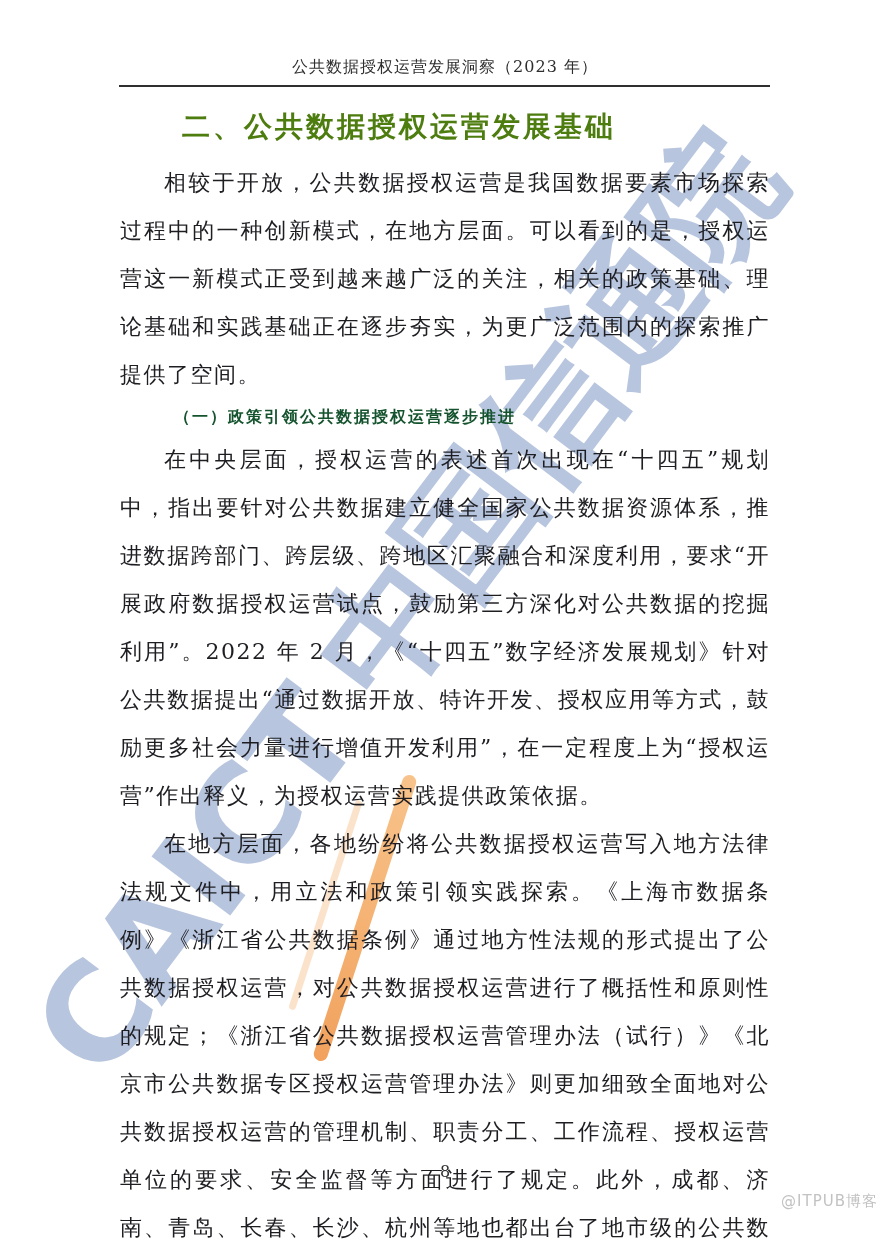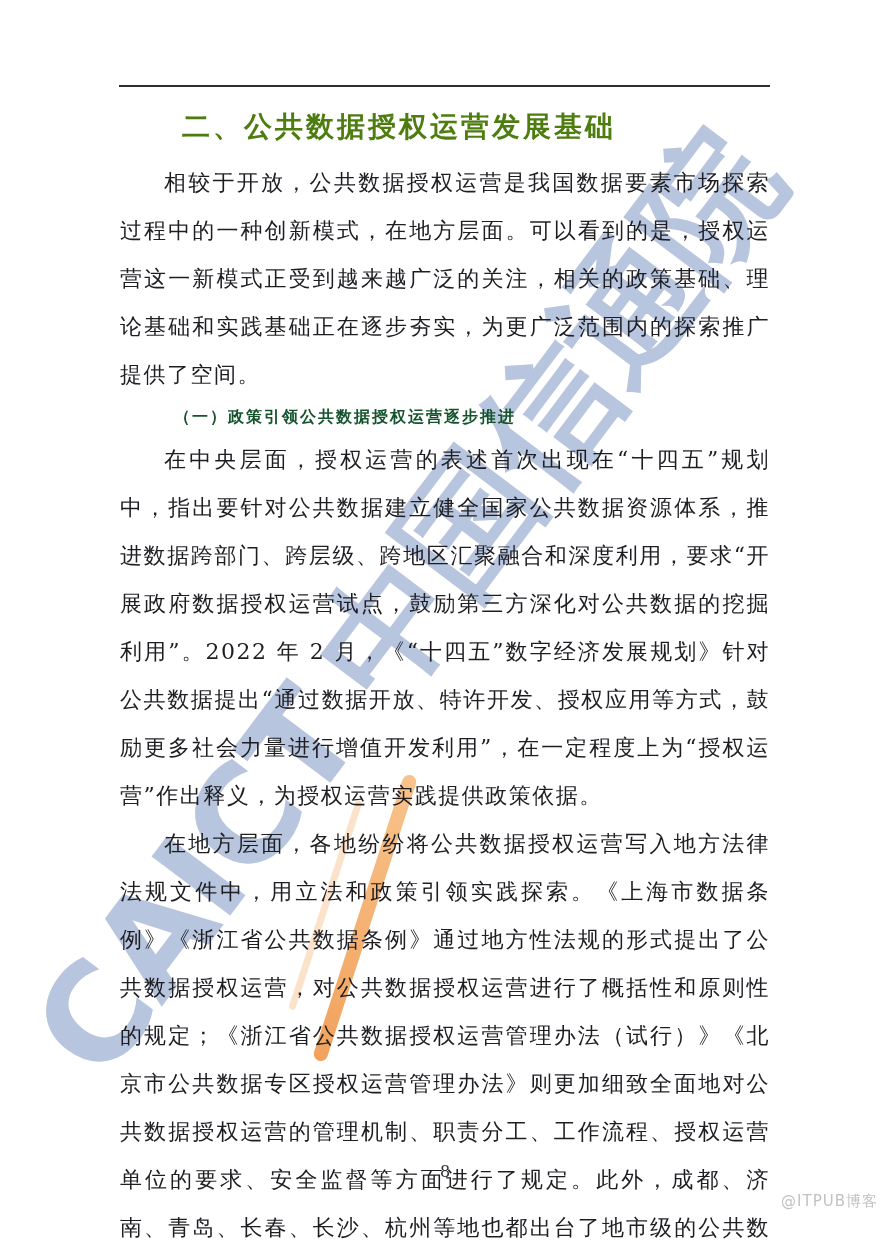--- a/index.html
+++ b/index.html
@@ -78,20 +78,21 @@
 <div class="page">
 
   <div class="watermark-layer">
     <div class="watermark-text">
       <span class="wm-latin">CAICT</span><span class="wm-cn">中国信通院</span>
     </div>
     <div class="watermark-accent"></div>
     <div class="watermark-accent-2"></div>
   </div>
 
+  <div class="running-header">公共数据授权运营发展洞察（2023 年）</div>
   <div class="header-rule"></div>
 
   <div class="content">
     <h1 class="section-title">二、公共数据授权运营发展基础</h1>
     <p class="body-para">相较于开放，公共数据授权运营是我国数据要素市场探索过程中的一种创新模式，在地方层面。可以看到的是，授权运营这一新模式正受到越来越广泛的关注，相关的政策基础、理论基础和实践基础正在逐步夯实，为更广泛范围内的探索推广提供了空间。</p>
     <h2 class="subsection-title">（一）政策引领公共数据授权运营逐步推进</h2>
     <p class="body-para">在中央层面，授权运营的表述首次出现在“十四五”规划中，指出要针对公共数据建立健全国家公共数据资源体系，推进数据跨部门、跨层级、跨地区汇聚融合和深度利用，要求“开展政府数据授权运营试点，鼓励第三方深化对公共数据的挖掘利用”。2022 年 2 月，《“十四五”数字经济发展规划》针对公共数据提出“通过数据开放、特许开发、授权应用等方式，鼓励更多社会力量进行增值开发利用”，在一定程度上为“授权运营”作出释义，为授权运营实践提供政策依据。</p>
     <p class="body-para">在地方层面，各地纷纷将公共数据授权运营写入地方法律法规文件中，用立法和政策引领实践探索。《上海市数据条例》《浙江省公共数据条例》通过地方性法规的形式提出了公共数据授权运营，对公共数据授权运营进行了概括性和原则性的规定；《浙江省公共数据授权运营管理办法（试行）》《北京市公共数据专区授权运营管理办法》则更加细致全面地对公共数据授权运营的管理机制、职责分工、工作流程、授权运营单位的要求、安全监督等方面进行了规定。此外，成都、济南、青岛、长春、长沙、杭州等地也都出台了地市级的公共数据授权运营办法、实施方案和实施细则等文件。</p>
   </div>
 

